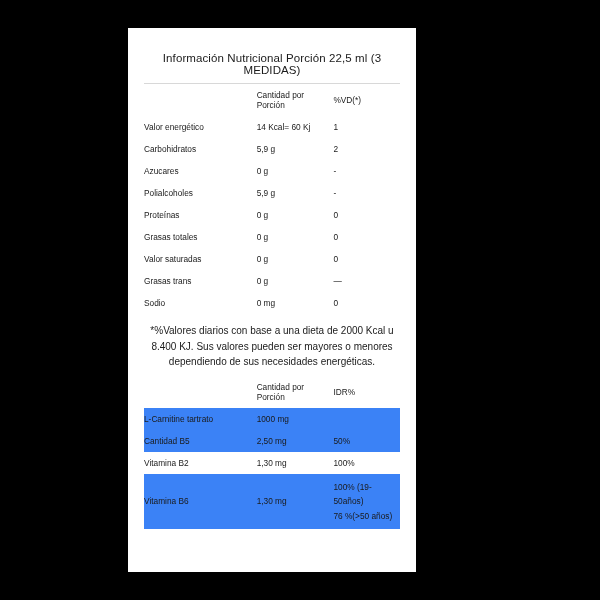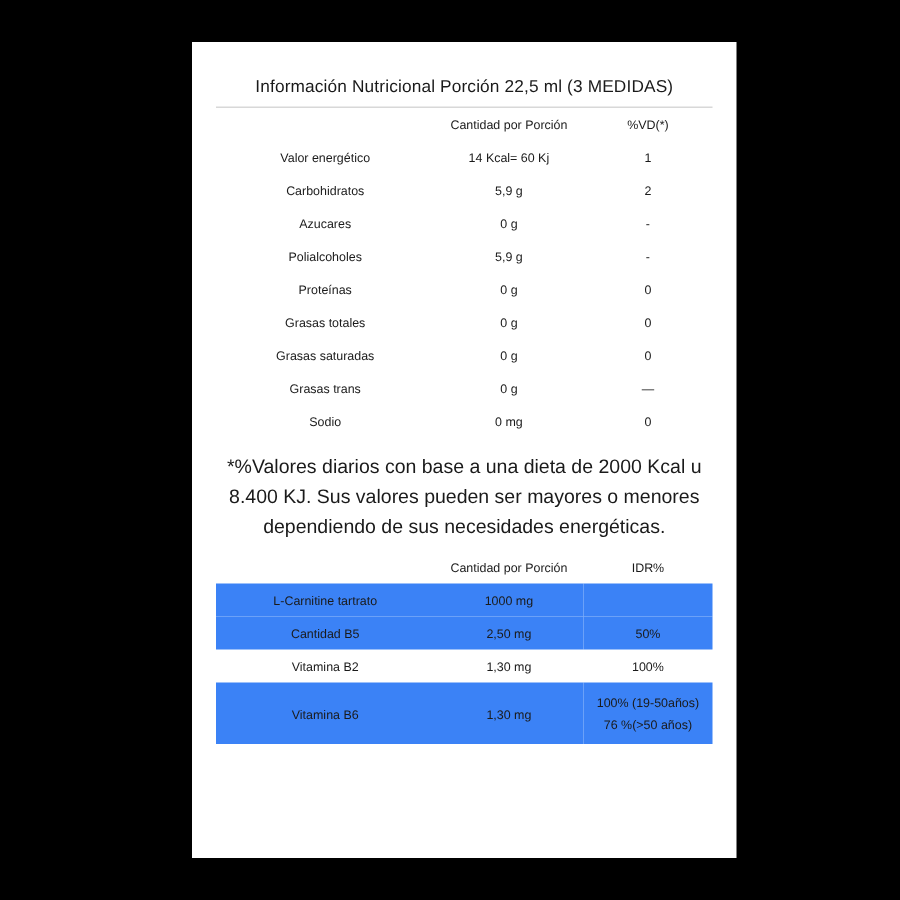--- a/index.html
+++ b/index.html
@@ -10,21 +10,21 @@
     width: 600px;
     height: 600px;
     background: #000000;
     font-family: "Liberation Sans", sans-serif;
     overflow: hidden;
   }
   .page {
     position: absolute;
     left: 128px;
     top: 28px;
-    width: 363px;
+    width: 288px;
     height: 544px;
     background: #ffffff;
     box-sizing: border-box;
     padding: 18px 16px 0 16px;
   }
   .label-title {
     font-size: 11.5px;
     color: #1a1a1a;
     text-align: center;
     padding: 6px 0 7px 0;
@@ -33,36 +33,35 @@
   }
   table.nutri {
     width: 100%;
     border-collapse: collapse;
     table-layout: fixed;
   }
   table.nutri td, table.nutri th {
     font-weight: normal;
     font-size: 8.3px;
     color: #1a1a1a;
-    text-align: center;
     padding: 6px 0 6px 0;
     vertical-align: middle;
   }
   .col-name { width: 44%; }
   .col-qty  { width: 30%; }
   .col-dv   { width: 26%; }
   thead td {
     font-size: 8.3px;
     padding-top: 9px;
     padding-bottom: 9px;
   }
   .hdr-blank { }
   .row-alt td { background: #3b82f6; }
   .footnote {
-    font-size: 13px;
+    font-size: 10px;
     color: #1a1a1a;
     text-align: center;
     line-height: 1.55;
     padding: 9px 6px 4px 6px;
   }
   .multi-line { line-height: 1.75; margin-top: 24px; }
   .sub-block { display: block; }
   .sec2 { margin-top: 2px; }
 </style>
 </head>
@@ -110,21 +109,21 @@
         <td>Proteínas</td>
         <td>0 g</td>
         <td>0</td>
       </tr>
       <tr>
         <td>Grasas totales</td>
         <td>0 g</td>
         <td>0</td>
       </tr>
       <tr>
-        <td>Grasas saturadas</td>
+        <td>Valor saturadas</td>
         <td>0 g</td>
         <td>0</td>
       </tr>
       <tr>
         <td>Grasas trans</td>
         <td>0 g</td>
         <td>—</td>
       </tr>
       <tr>
         <td>Sodio</td>

